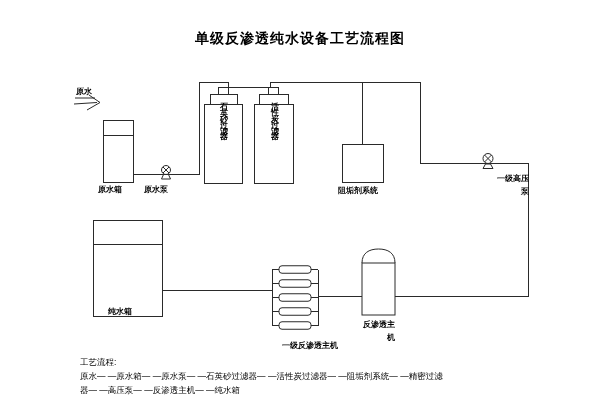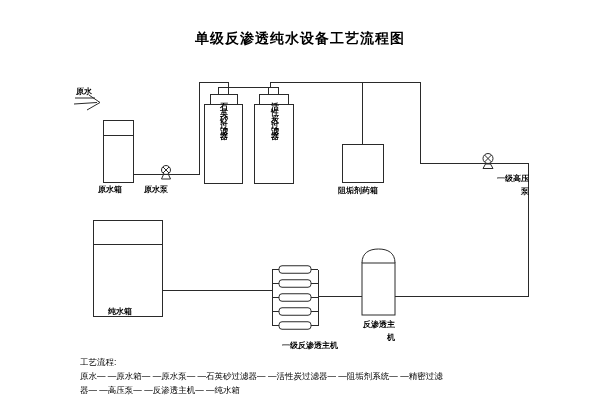--- a/index.html
+++ b/index.html
@@ -97,21 +97,21 @@
     </g>
   </svg>
 
   <div class="title">单级反渗透纯水设备工艺流程图</div>
 
   <div class="lbl" style="left:76px;top:86px;">原水</div>
   <div class="lbl center" style="left:98px;top:184px;width:40px;">原水箱</div>
   <div class="lbl center" style="left:144px;top:184px;width:40px;">原水泵</div>
   <div class="vlbl" style="left:217px;top:96px;">石英砂过滤器</div>
   <div class="vlbl" style="left:268px;top:96px;">活性炭过滤器</div>
-  <div class="lbl center" style="left:338px;top:185px;width:48px;">阻垢剂药箱</div>
+  <div class="lbl center" style="left:338px;top:185px;width:48px;">阻垢剂系统</div>
   <div class="lbl wrap" style="left:470px;top:172px;width:36px;margin-left:23px;">一级高压泵</div>
   <div class="lbl center" style="left:108px;top:306px;width:40px;font-family:Liberation Mono, monospace;">纯水箱</div>
   <div class="lbl center" style="left:262px;top:340px;width:70px;margin-left:20px;">一级反渗透主机</div>
   <div class="lbl wrap" style="left:359px;top:318px;width:36px;">反渗透主机</div>
 
   <div class="flowtext" style="left:80px;top:357px;">工艺流程:</div>
   <div class="flowtext" style="left:80px;top:385px;">器— —高压泵— —反渗透主机— —纯水箱</div>
   <div class="flowtext" style="left:80px;top:371px;">原水— —原水箱— —原水泵— —石英砂过滤器— —活性炭过滤器— —阻垢剂系统— —精密过滤</div>
 
 </div>

